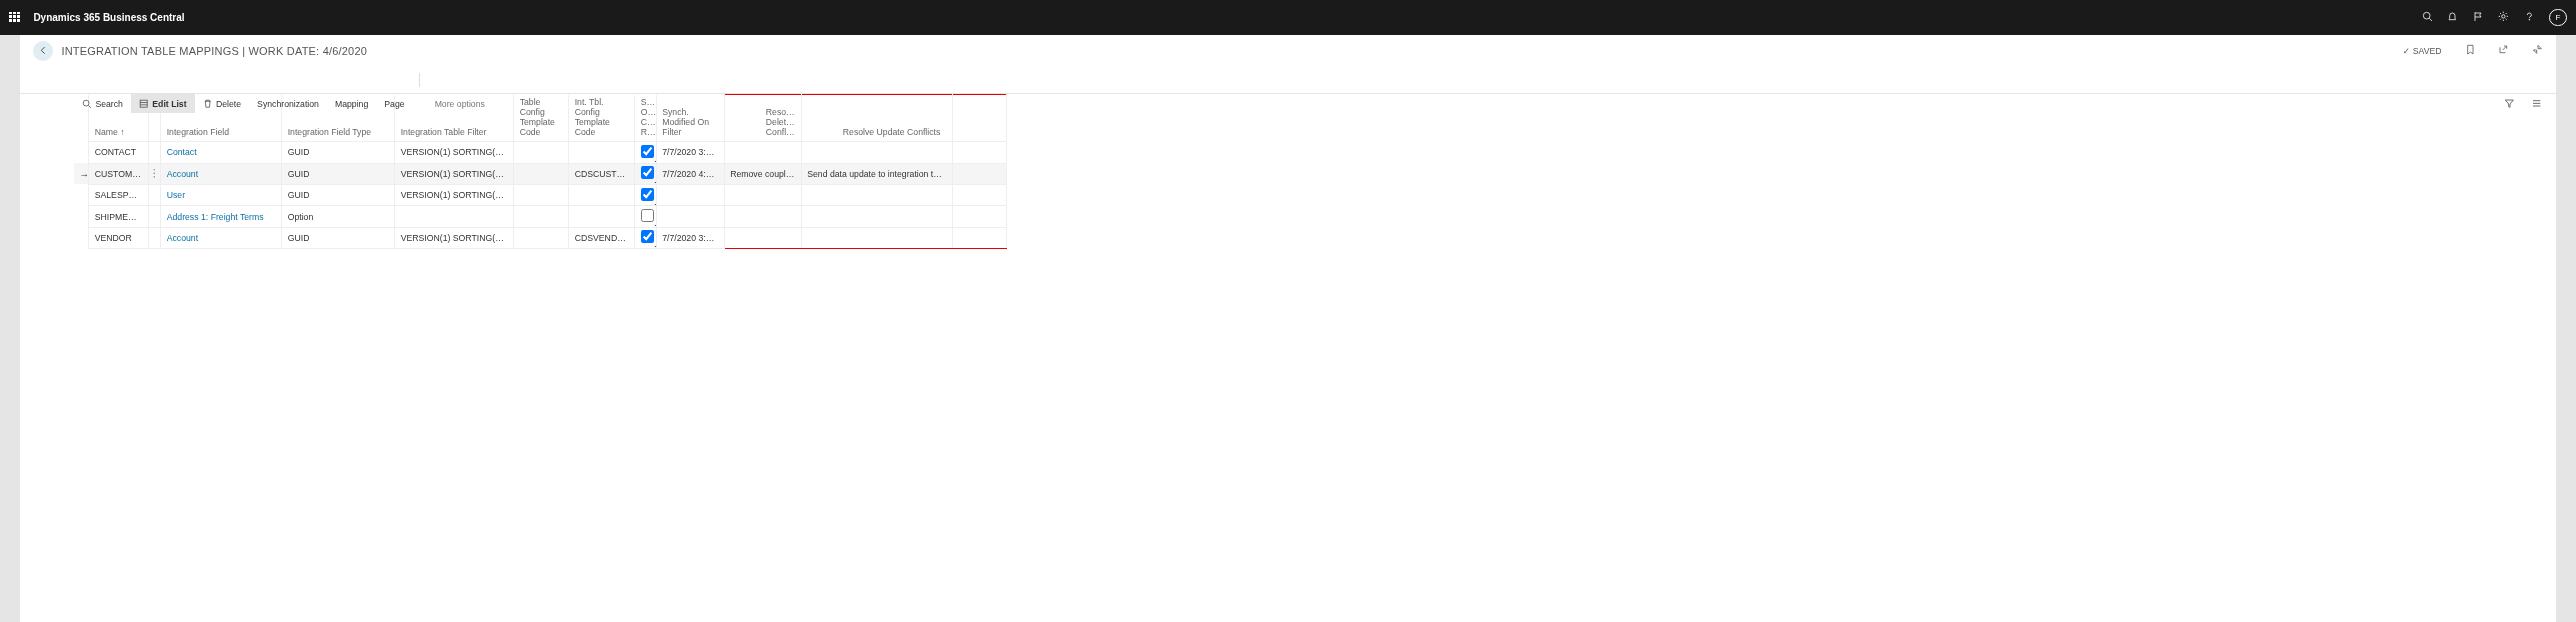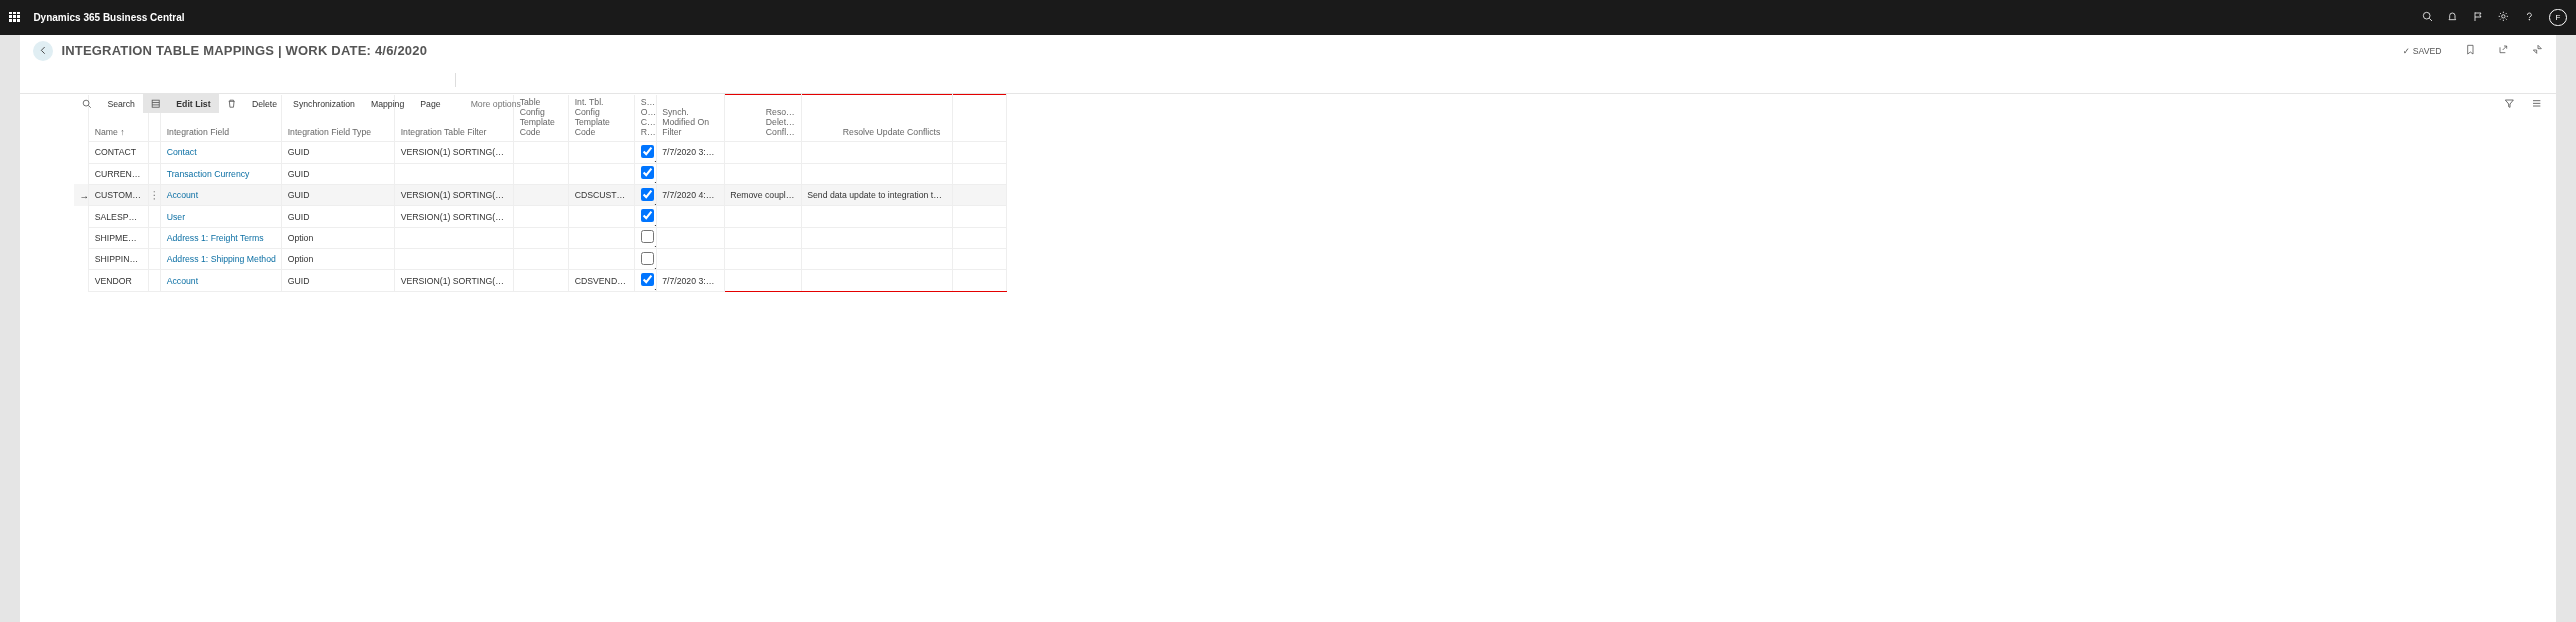--- a/index.html
+++ b/index.html
@@ -10,27 +10,27 @@
     .app-launcher div { background: #fff; width: 2.7px; height: 2.7px; }
     .titlebar-title { margin-left: 12px; font-size: 10px; font-weight: 600; }
     .titlebar-spacer { flex: 1; }
     .titlebar-icons { display: flex; align-items: center; gap: 14.8px; }
     .titlebar-icons span, .titlebar-icons div.avatar { cursor: pointer; }
     .avatar { width: 17.4px; height: 17.4px; border: 0.7px solid #fff; border-radius: 50%; display: flex; align-items: center; justify-content: center; font-size: 8px; }
 
     .page { background: #fff; margin: 0 20px; min-height: calc(100vh - 27px); padding-top: 0; position: relative; }
     .page-header { height: 32px; display: flex; align-items: center; padding: 0 13.4px; border-bottom: 0.7px solid transparent; }
     .back-btn { width: 20px; height: 20px; border-radius: 50%; background: #e0eef3; display: flex; align-items: center; justify-content: center; cursor: pointer; margin-right: 8px; }
-    .page-title-text { font-size: 13px; letter-spacing: 0.2px; color: #555; font-weight: bold; }
+    .page-title-text { font-size: 11px; letter-spacing: 0.2px; color: #555; }
     .saved-area { margin-left: auto; display: flex; align-items: center; gap: 23px; color: #555; }
     .saved-check::before { content: "✓"; margin-right: 2.7px; }
     .hdr-icon { cursor: pointer; }
 
     .cmdbar { height: 27px; display: flex; align-items: center; border-bottom: 0.7px solid #e5e5e5; padding: 0 6.7px 0 54px; }
-    .cmd-item { padding: 0 8px; height: 19px; display: flex; align-items: center; gap: 16px; cursor: pointer; color: #333; margin-top: 47px; }
+    .cmd-item { padding: 0 8px; height: 19px; display: flex; align-items: center; gap: 4px; cursor: pointer; color: #333; margin-top: 47px; }
     .cmd-item.active { background: #e5e5e5; font-weight: bold; }
     .cmd-sep { width: 0.7px; height: 14.8px; background: #ddd; margin: 0 6.7px; }
     .cmdbar-spacer { flex: 1; }
 
     .grid-wrap { padding: 0 0 0 54px; overflow-x: auto; }
     table { border-collapse: collapse; width: 932px; table-layout: fixed; }
     th, td { border: 0.7px solid #eee; padding: 2.7px 5.4px; font-size: 8.7px; text-align: left; vertical-align: middle; height: 14.8px; white-space: nowrap; overflow: hidden; text-overflow: ellipsis; }
     th { font-weight: 400; color: #666; border-top: none; vertical-align: bottom; padding-bottom: 4px; white-space: normal; height: 36px; }
     col.c-marker { width: 14.8px; }
     col.c-name { width: 60px; }
@@ -230,35 +230,20 @@
             <td>GUID</td>
             <td>VERSION(1) SORTING(Field1) WH…</td>
             <td></td>
             <td></td>
             <td class="chk"><input type="checkbox" checked="" style=""></td>
             <td>7/7/2020 3:56 PM</td>
             <td class="redbox-v"></td>
             <td class=""></td>
             <td class="redbox-v"></td>
           </tr>
-          <tr>
-            <td class="marker"></td>
-            <td class="name-cell">CURRENCY</td>
-            <td class="roptions"></td>
-            <td class="link">Transaction Currency</td>
-            <td>GUID</td>
-            <td></td>
-            <td></td>
-            <td></td>
-            <td class="chk"><input type="checkbox" checked="" style=""></td>
-            <td></td>
-            <td class="redbox-v"></td>
-            <td class=""></td>
-            <td class="redbox-v"></td>
-          </tr>
           <tr class="selected">
             <td class="marker"><span class="row-arrow">→</span></td>
             <td class="name-cell">CUSTOMER</td>
             <td class="roptions"><span class="row-dots">⋯</span></td>
             <td class="link">Account</td>
             <td>GUID</td>
             <td>VERSION(1) SORTING(Field1) WH…</td>
             <td></td>
             <td>CDSCUSTOME</td>
             <td class="chk"><input type="checkbox" checked="" style=""></td>
@@ -292,35 +277,20 @@
             <td></td>
             <td></td>
             <td class="chk"><input type="checkbox" style=""></td>
             <td></td>
             <td class="redbox-v"></td>
             <td class=""></td>
             <td class="redbox-v"></td>
           </tr>
           <tr>
             <td class="marker"></td>
-            <td class="name-cell">SHIPPING A…</td>
-            <td class="roptions"></td>
-            <td class="link">Address 1: Shipping Method</td>
-            <td>Option</td>
-            <td></td>
-            <td></td>
-            <td></td>
-            <td class="chk"><input type="checkbox" style=""></td>
-            <td></td>
-            <td class="redbox-v"></td>
-            <td class=""></td>
-            <td class="redbox-v"></td>
-          </tr>
-          <tr>
-            <td class="marker"></td>
             <td class="name-cell">VENDOR</td>
             <td class="roptions"></td>
             <td class="link">Account</td>
             <td>GUID</td>
             <td>VERSION(1) SORTING(Field1) WH…</td>
             <td></td>
             <td>CDSVENDOR</td>
             <td class="chk"><input type="checkbox" checked="" style=""></td>
             <td>7/7/2020 3:59 PM</td>
             <td class="redbox-v redbox-bot"></td>

